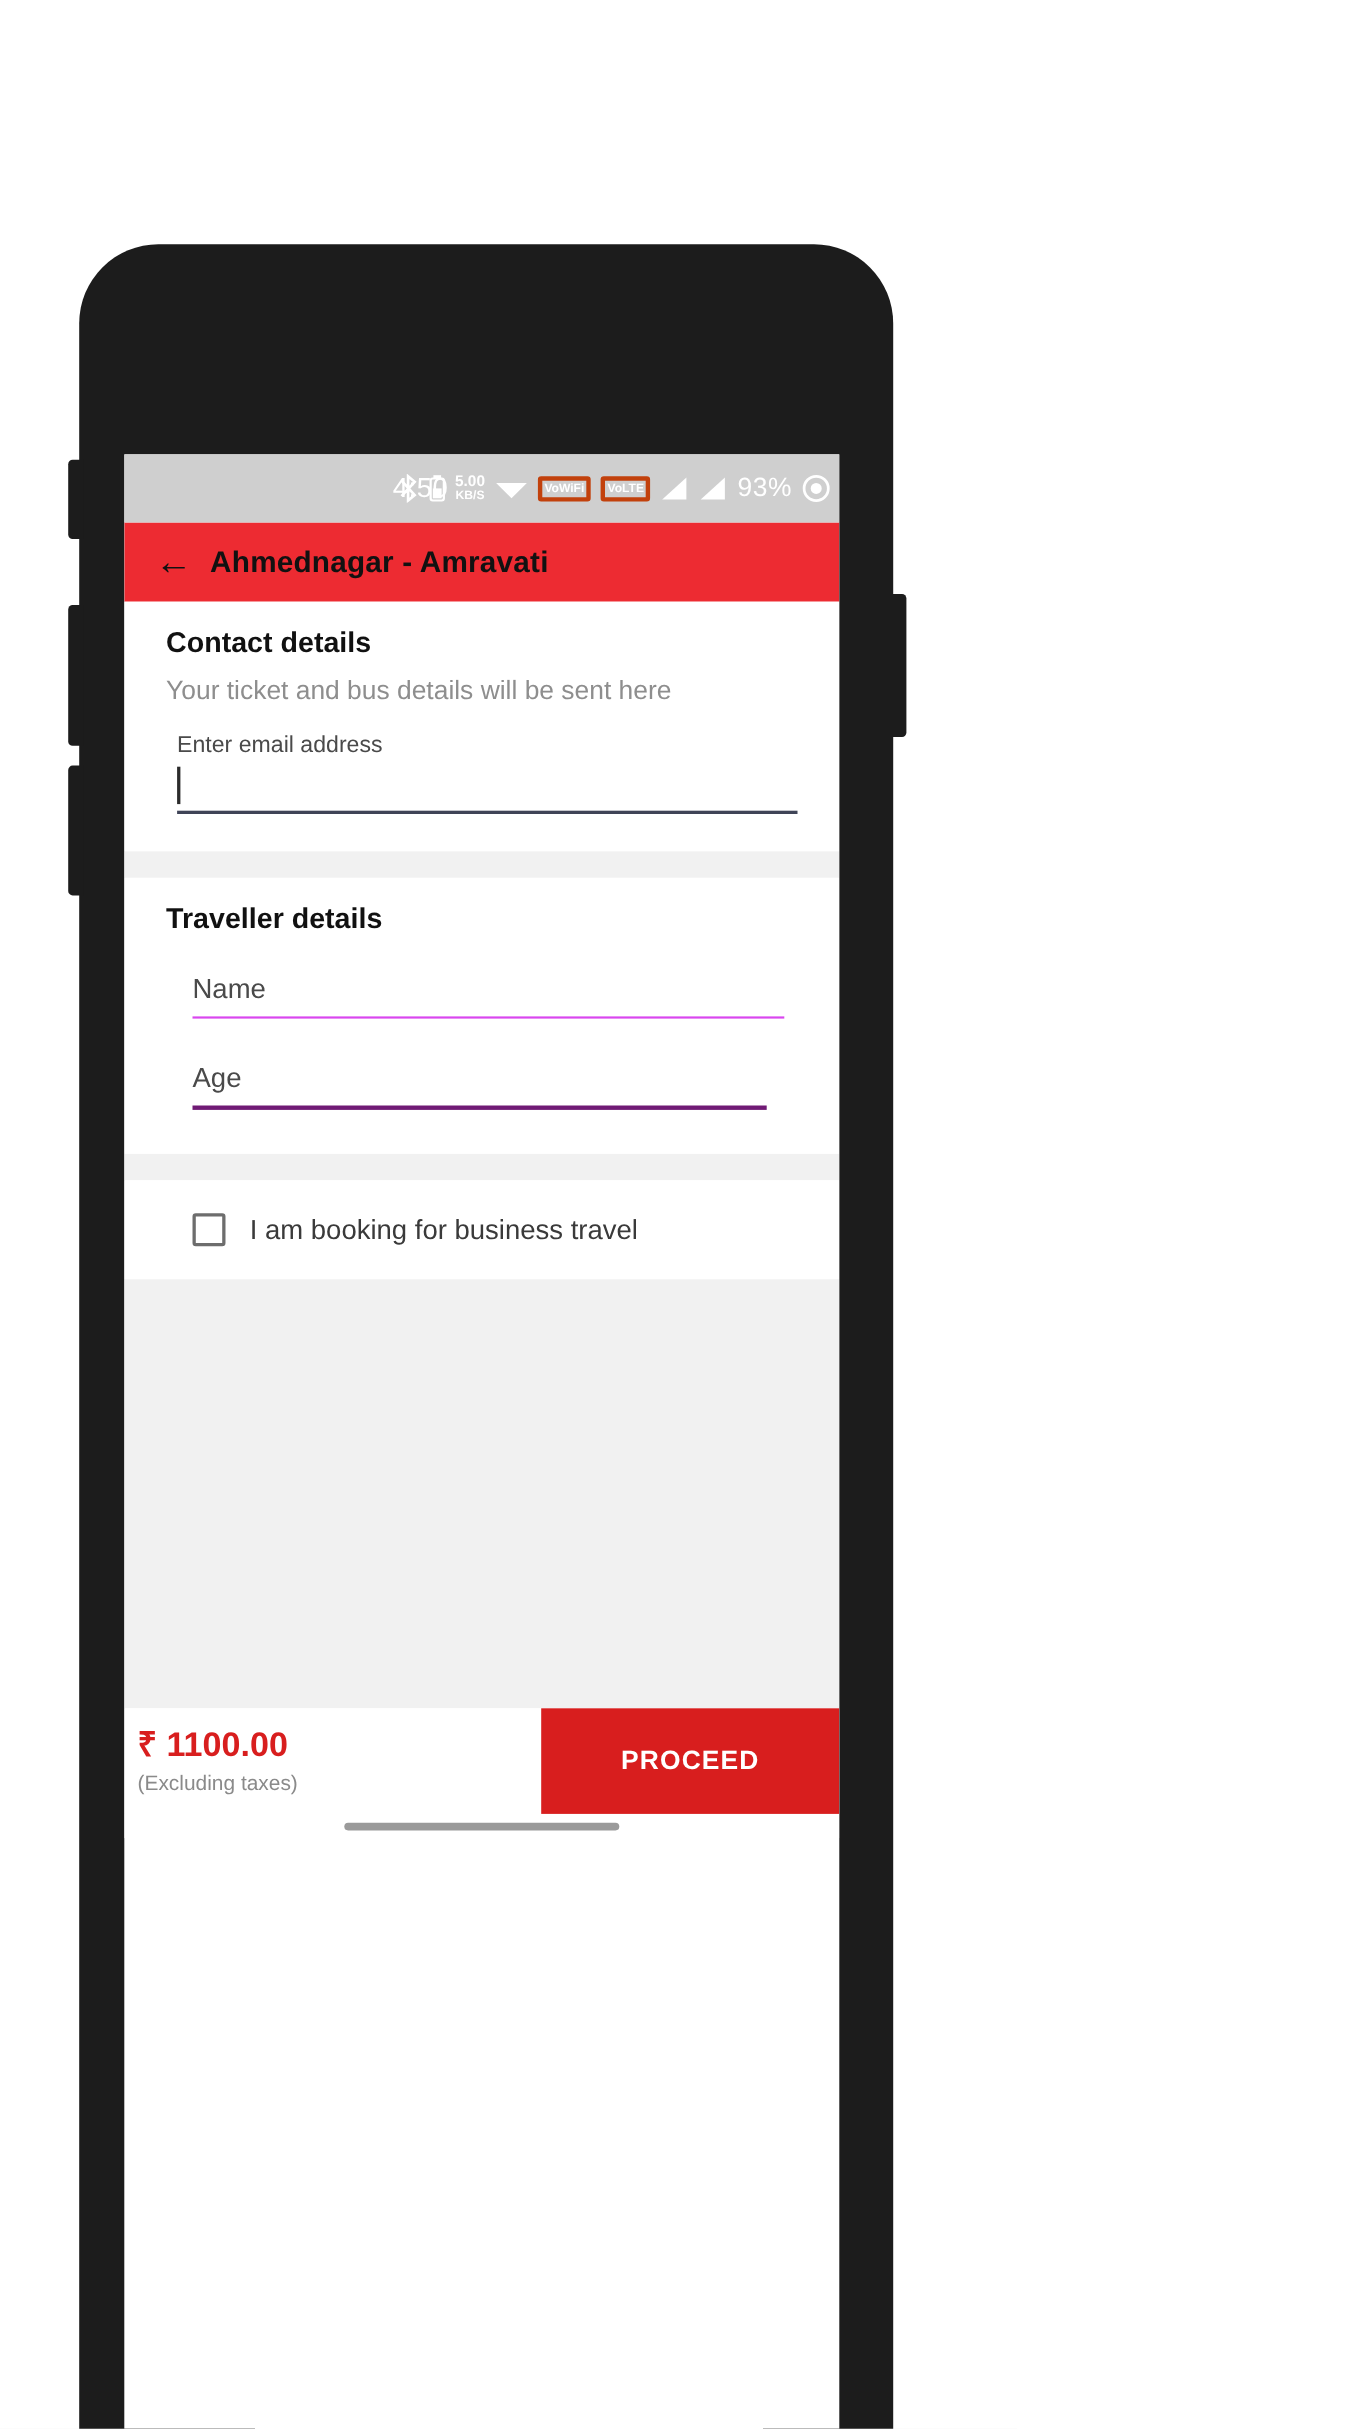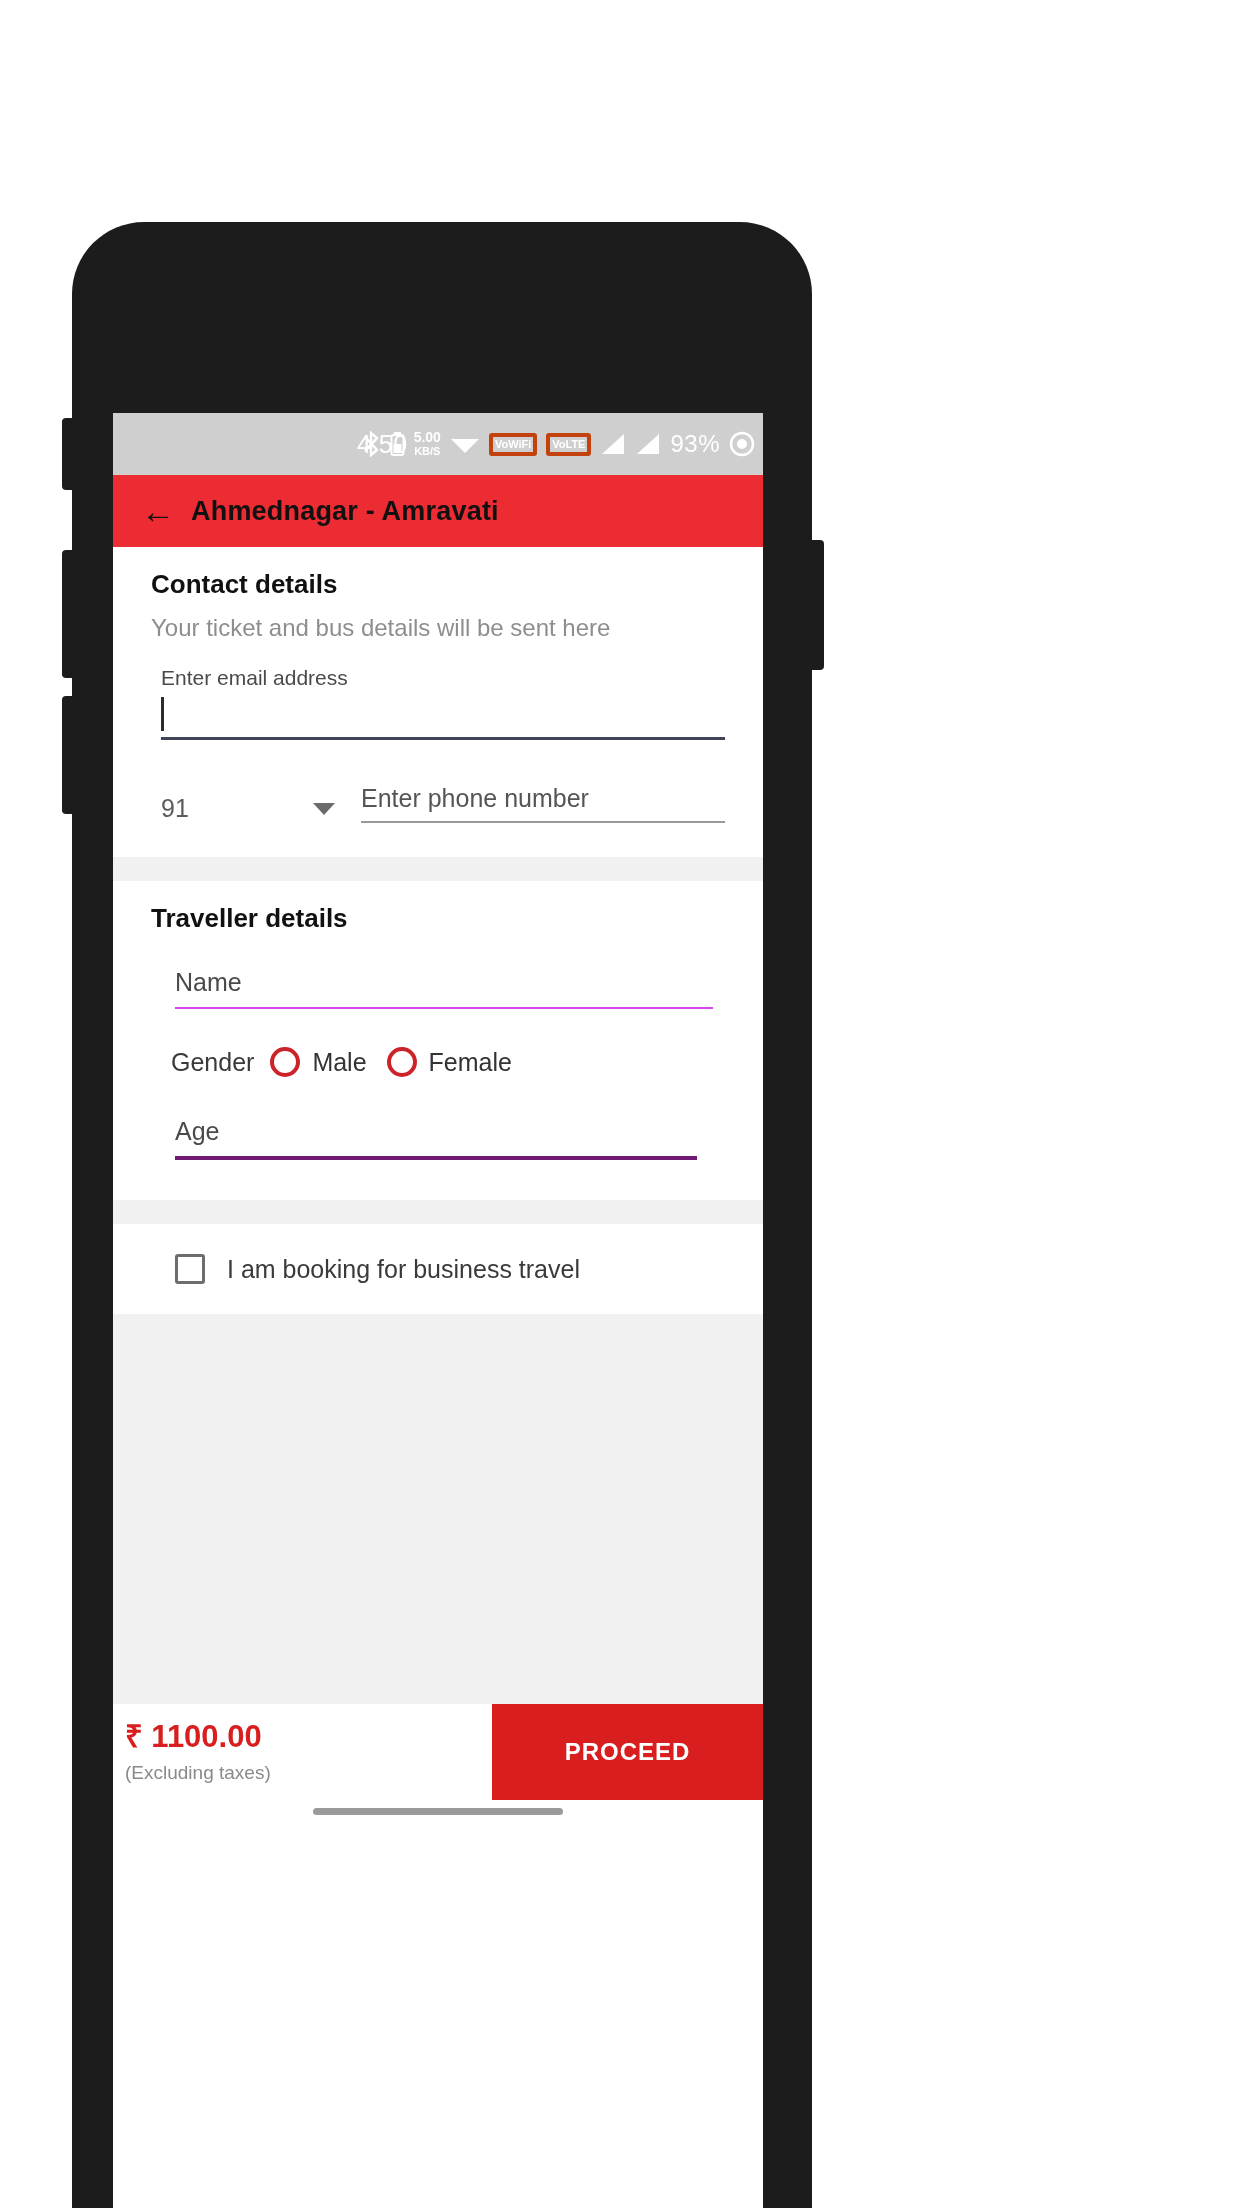--- a/index.html
+++ b/index.html
@@ -255,49 +255,33 @@
     <div class="card">
       <div class="sec-title">Contact details</div>
       <div class="sec-sub">Your ticket and bus details will be sent here</div>
 
       <div class="field-label">Enter email address</div>
       <div class="underline-input">
         <div class="caret"></div>
         <span></span>
       </div>
 
-      <div class="phone-row">
-        <div class="cc">
-          <span class="code">91</span>
-          <span class="caret-down"></span>
-        </div>
-        <div class="phone-input">
-          <span class="ph-placeholder">Enter phone number</span>
-        </div>
-      </div>
       <div style="height:34px"></div>
     </div>
 
     <div class="gap"></div>
 
     <div class="card">
       <div class="sec-title">Traveller details</div>
 
 
       <div class="name-input">
         <span class="name-ph">Name</span>
       </div>
 
-      <div class="gender-row">
-        <span class="gender-lbl">Gender</span>
-        <span class="radio"></span>
-        <span class="radio-lbl">Male</span>
-        <span class="radio"></span>
-        <span class="radio-lbl">Female</span>
-      </div>
 
       <div class="age-input">
         <span class="age-ph">Age</span>
       </div>
       <div style="height:40px"></div>
     </div>
 
     <div class="gap"></div>
 
     <div class="card">

